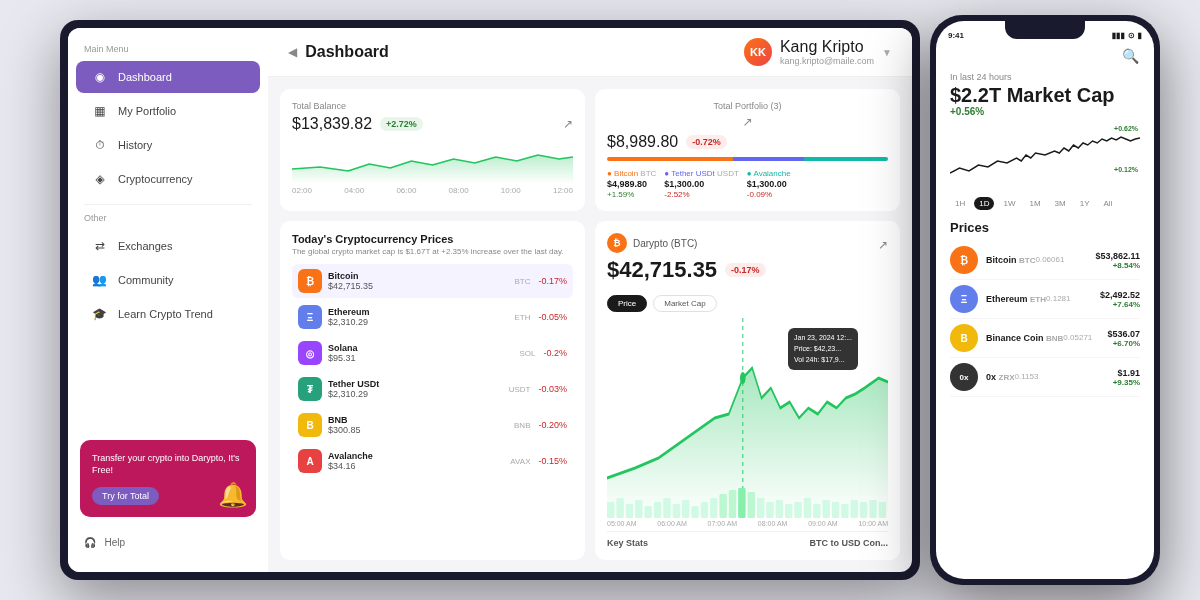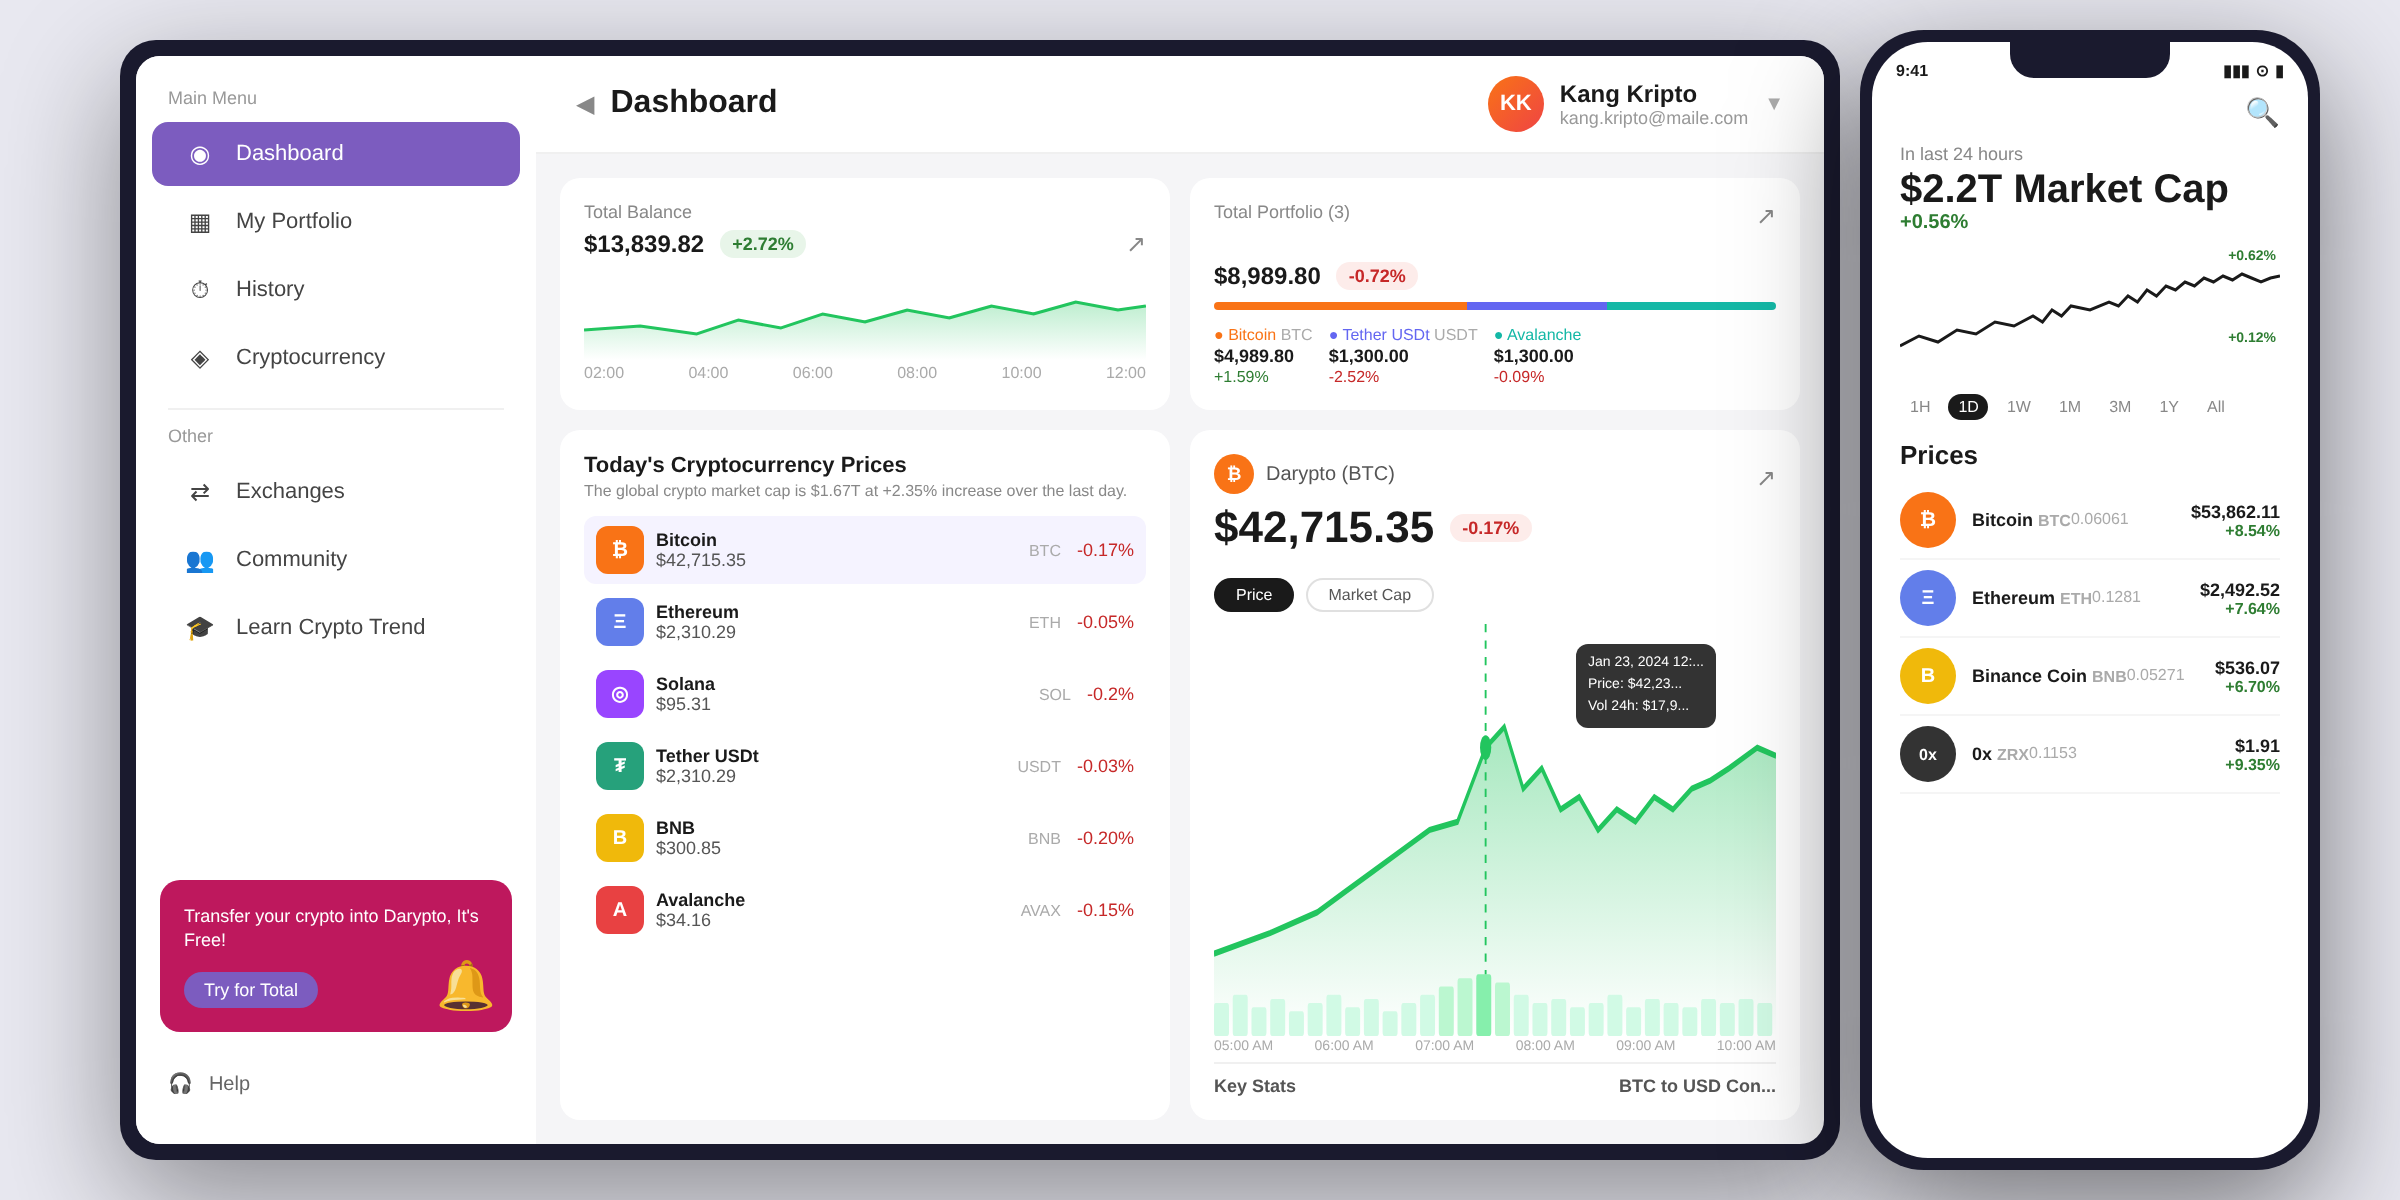--- a/index.html
+++ b/index.html
@@ -168,21 +168,21 @@
       background: linear-gradient(135deg, #f97316, #ef4444);
       display: flex;
       align-items: center;
       justify-content: center;
       color: #fff;
       font-size: 11px;
       font-weight: 600;
     }
 
     .user-info { display: flex; flex-direction: column; }
-    .user-name { font-size: 12px; font-weight: 700; color: #1a1a1a; }
+    .user-name { font-size: 16px; font-weight: 400; color: #1a1a1a; }
     .user-email { font-size: 9px; color: #999; }
 
     
     .dashboard-grid {
       flex: 1;
       padding: 12px;
       display: grid;
       grid-template-columns: 1fr 1fr;
       grid-template-rows: auto 1fr;
       gap: 10px;
@@ -196,22 +196,22 @@
       overflow: hidden;
     }
 
     .card-label {
       font-size: 9px;
       color: #888;
       margin-bottom: 4px;
     }
 
     .card-value {
-      font-size: 12px;
-      font-weight: 700;
+      font-size: 16px;
+      font-weight: 400;
       color: #1a1a1a;
       text-align: right;
     }
 
     .badge-green {
       background: #e8f5e9;
       color: #2e7d32;
       border-radius: 10px;
       padding: 2px 6px;
       font-size: 9px;
@@ -683,21 +683,21 @@
             <span>02:00</span>
               <span>04:00</span>
               <span>06:00</span>
               <span>08:00</span>
               <span>10:00</span>
               <span>12:00</span>
           </div>
         </div>
 
         <div class="card">
-          <div style="display:flex;align-items:center;justify-content:space-between;margin-bottom:16px;">
+          <div style="display:flex;align-items:center;justify-content:space-between;margin-bottom:4px;flex-direction:column;">
             <div class="card-label">Total Portfolio (3)</div>
             <span style="font-size:12px;color:#888;cursor:pointer;">↗</span>
           </div>
           <div class="card-value-row">
             <span class="card-value">$8,989.80</span>
             <span class="badge-red">-0.72%</span>
           </div>
           <div class="portfolio-bar"></div>
           <div class="portfolio-items">
             <div class="portfolio-item">

